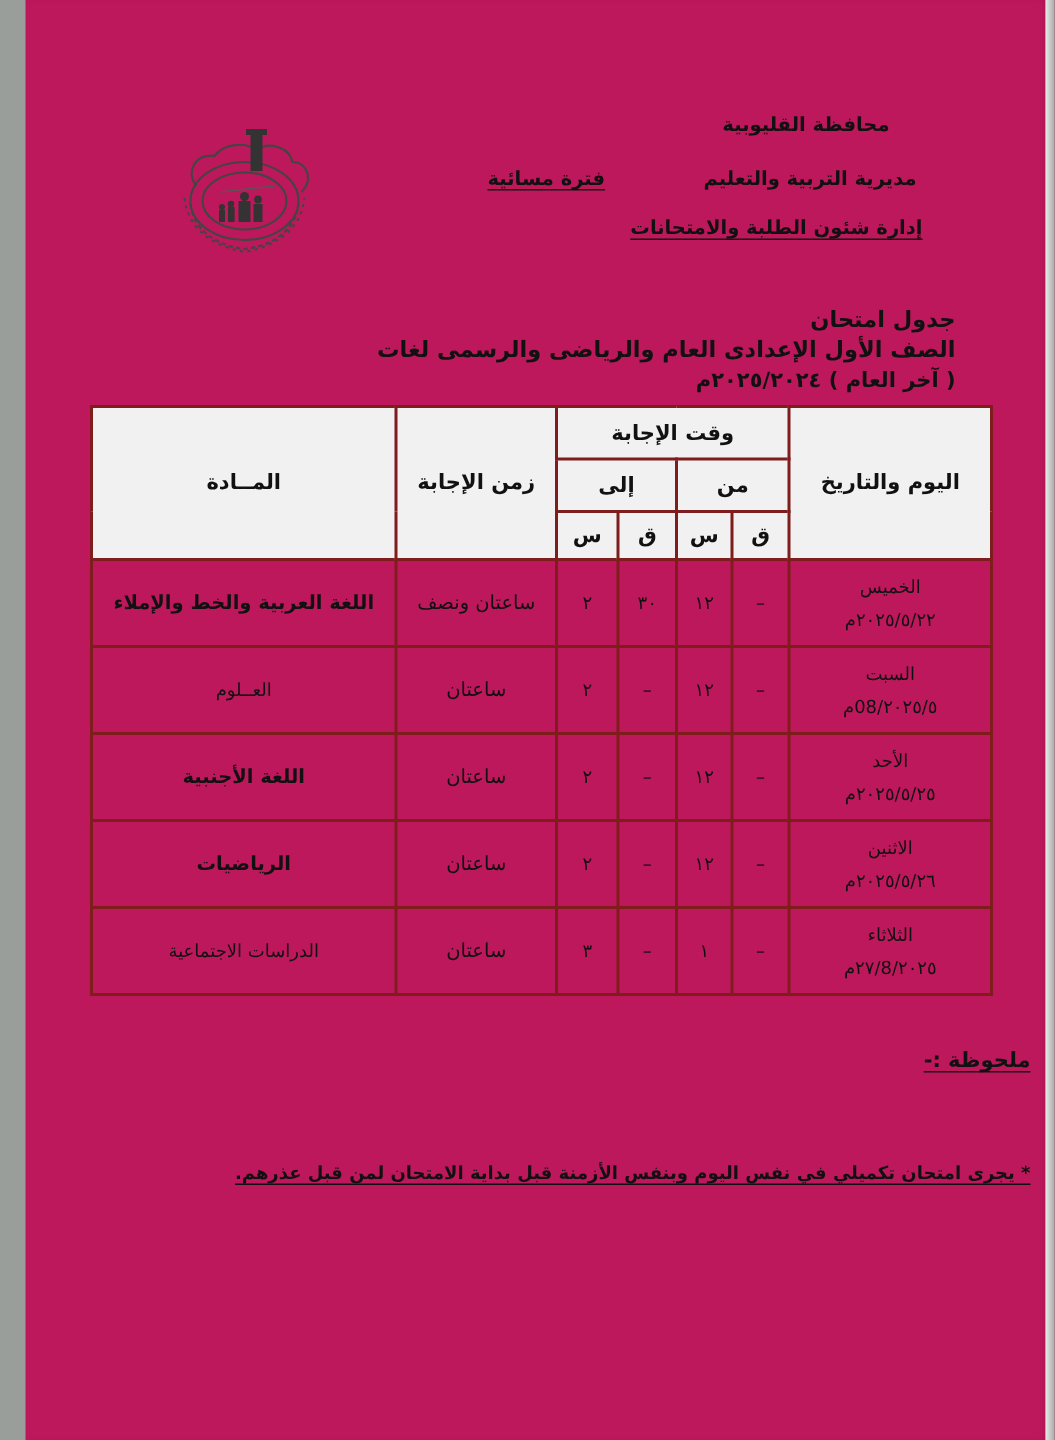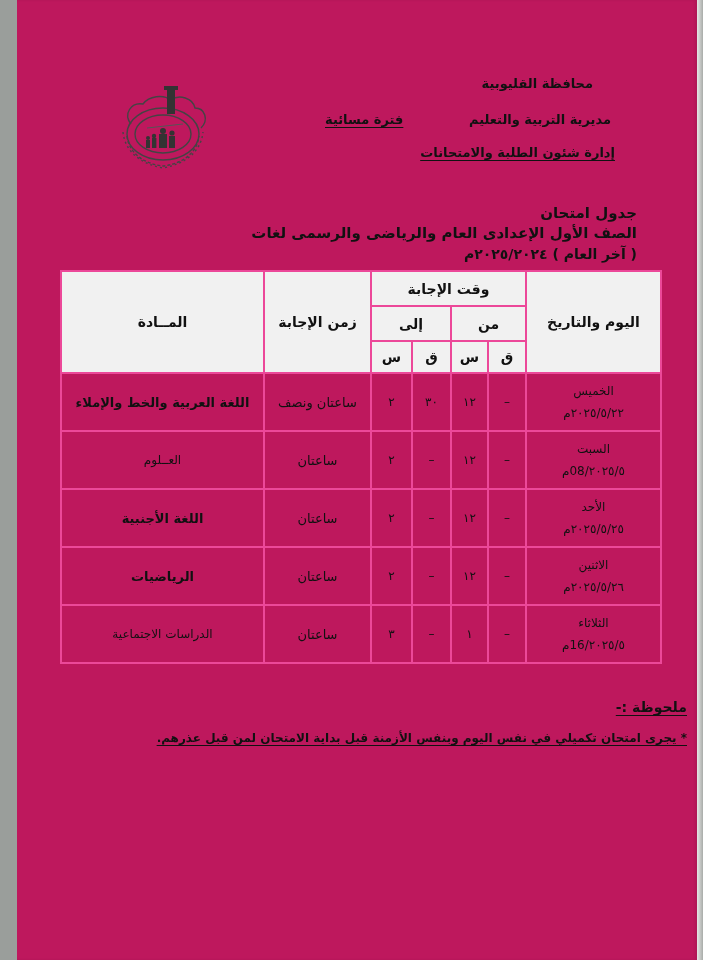--- a/index.html
+++ b/index.html
@@ -23,34 +23,34 @@
     .u { text-decoration:underline; text-underline-offset:3px;text-align:right; }
 
     .title { font-weight:bold; text-align:right; white-space:nowrap; }
 
     table.sched {
       position:absolute; left:43px; top:270px;
       width:600px; border-collapse:collapse; direction:rtl;
       table-layout:fixed;
     }
     table.sched td, table.sched th {
-      border:2px solid #ec4899; padding:0; text-align:center; vertical-align:middle;
+      border:2px solid #7f1d1d; padding:0; text-align:center; vertical-align:middle;
     }
     table.sched th { background:#f1f1f1; font-weight:bold; font-size:14px; }
     th.h1 { height:33px; }
     th.h2 { height:33px; }
     th.h3 { height:30px; font-size:13px; }
     td { height:56px; font-size:13px; }
     td.day { font-size:12px; line-height:22px; }
     td.subj { font-weight:bold; font-size:13px; }
     td.subj.light { font-weight:normal; font-size:12px; }
     td.num { font-size:12px; }
 
     .note1 { font-weight:bold; font-size:14px; white-space:nowrap; }
-    .note2 { font-weight:bold; font-size:12px; white-space:nowrap; }
+    .note2 { font-weight:bold; font-size:12px; white-space:nowrap;margin-top:44px; }
     .logo svg { display:block; }
   </style>
 </head>
 <body>
 
 <div class="page">
 
   <div class="abs hdr-line" style="right:104px; top:76px;">محافظة القليوبية</div>
   <div class="abs hdr-line" style="right:86px; top:112px;">مديرية التربية والتعليم</div>
   <div class="abs hdr-line u" style="right:82px; top:145px;">إدارة شئون الطلبة والامتحانات</div>
@@ -159,21 +159,21 @@
         <td class="num">–</td>
         <td class="num">١٢</td>
         <td class="num">–</td>
         <td class="num">٢</td>
         <td>ساعتان</td>
         <td class="subj">الرياضيات</td>
       </tr>
       <tr>
         <td class="day">
           <div>الثلاثاء</div>
-          <div>٢٠٢٥/٥/16م</div>
+          <div>٢٠٢٥/8/٢٧م</div>
         </td>
         <td class="num">–</td>
         <td class="num">١</td>
         <td class="num">–</td>
         <td class="num">٣</td>
         <td>ساعتان</td>
         <td class="subj light">الدراسات الاجتماعية</td>
       </tr>
     </tbody>
   </table>

